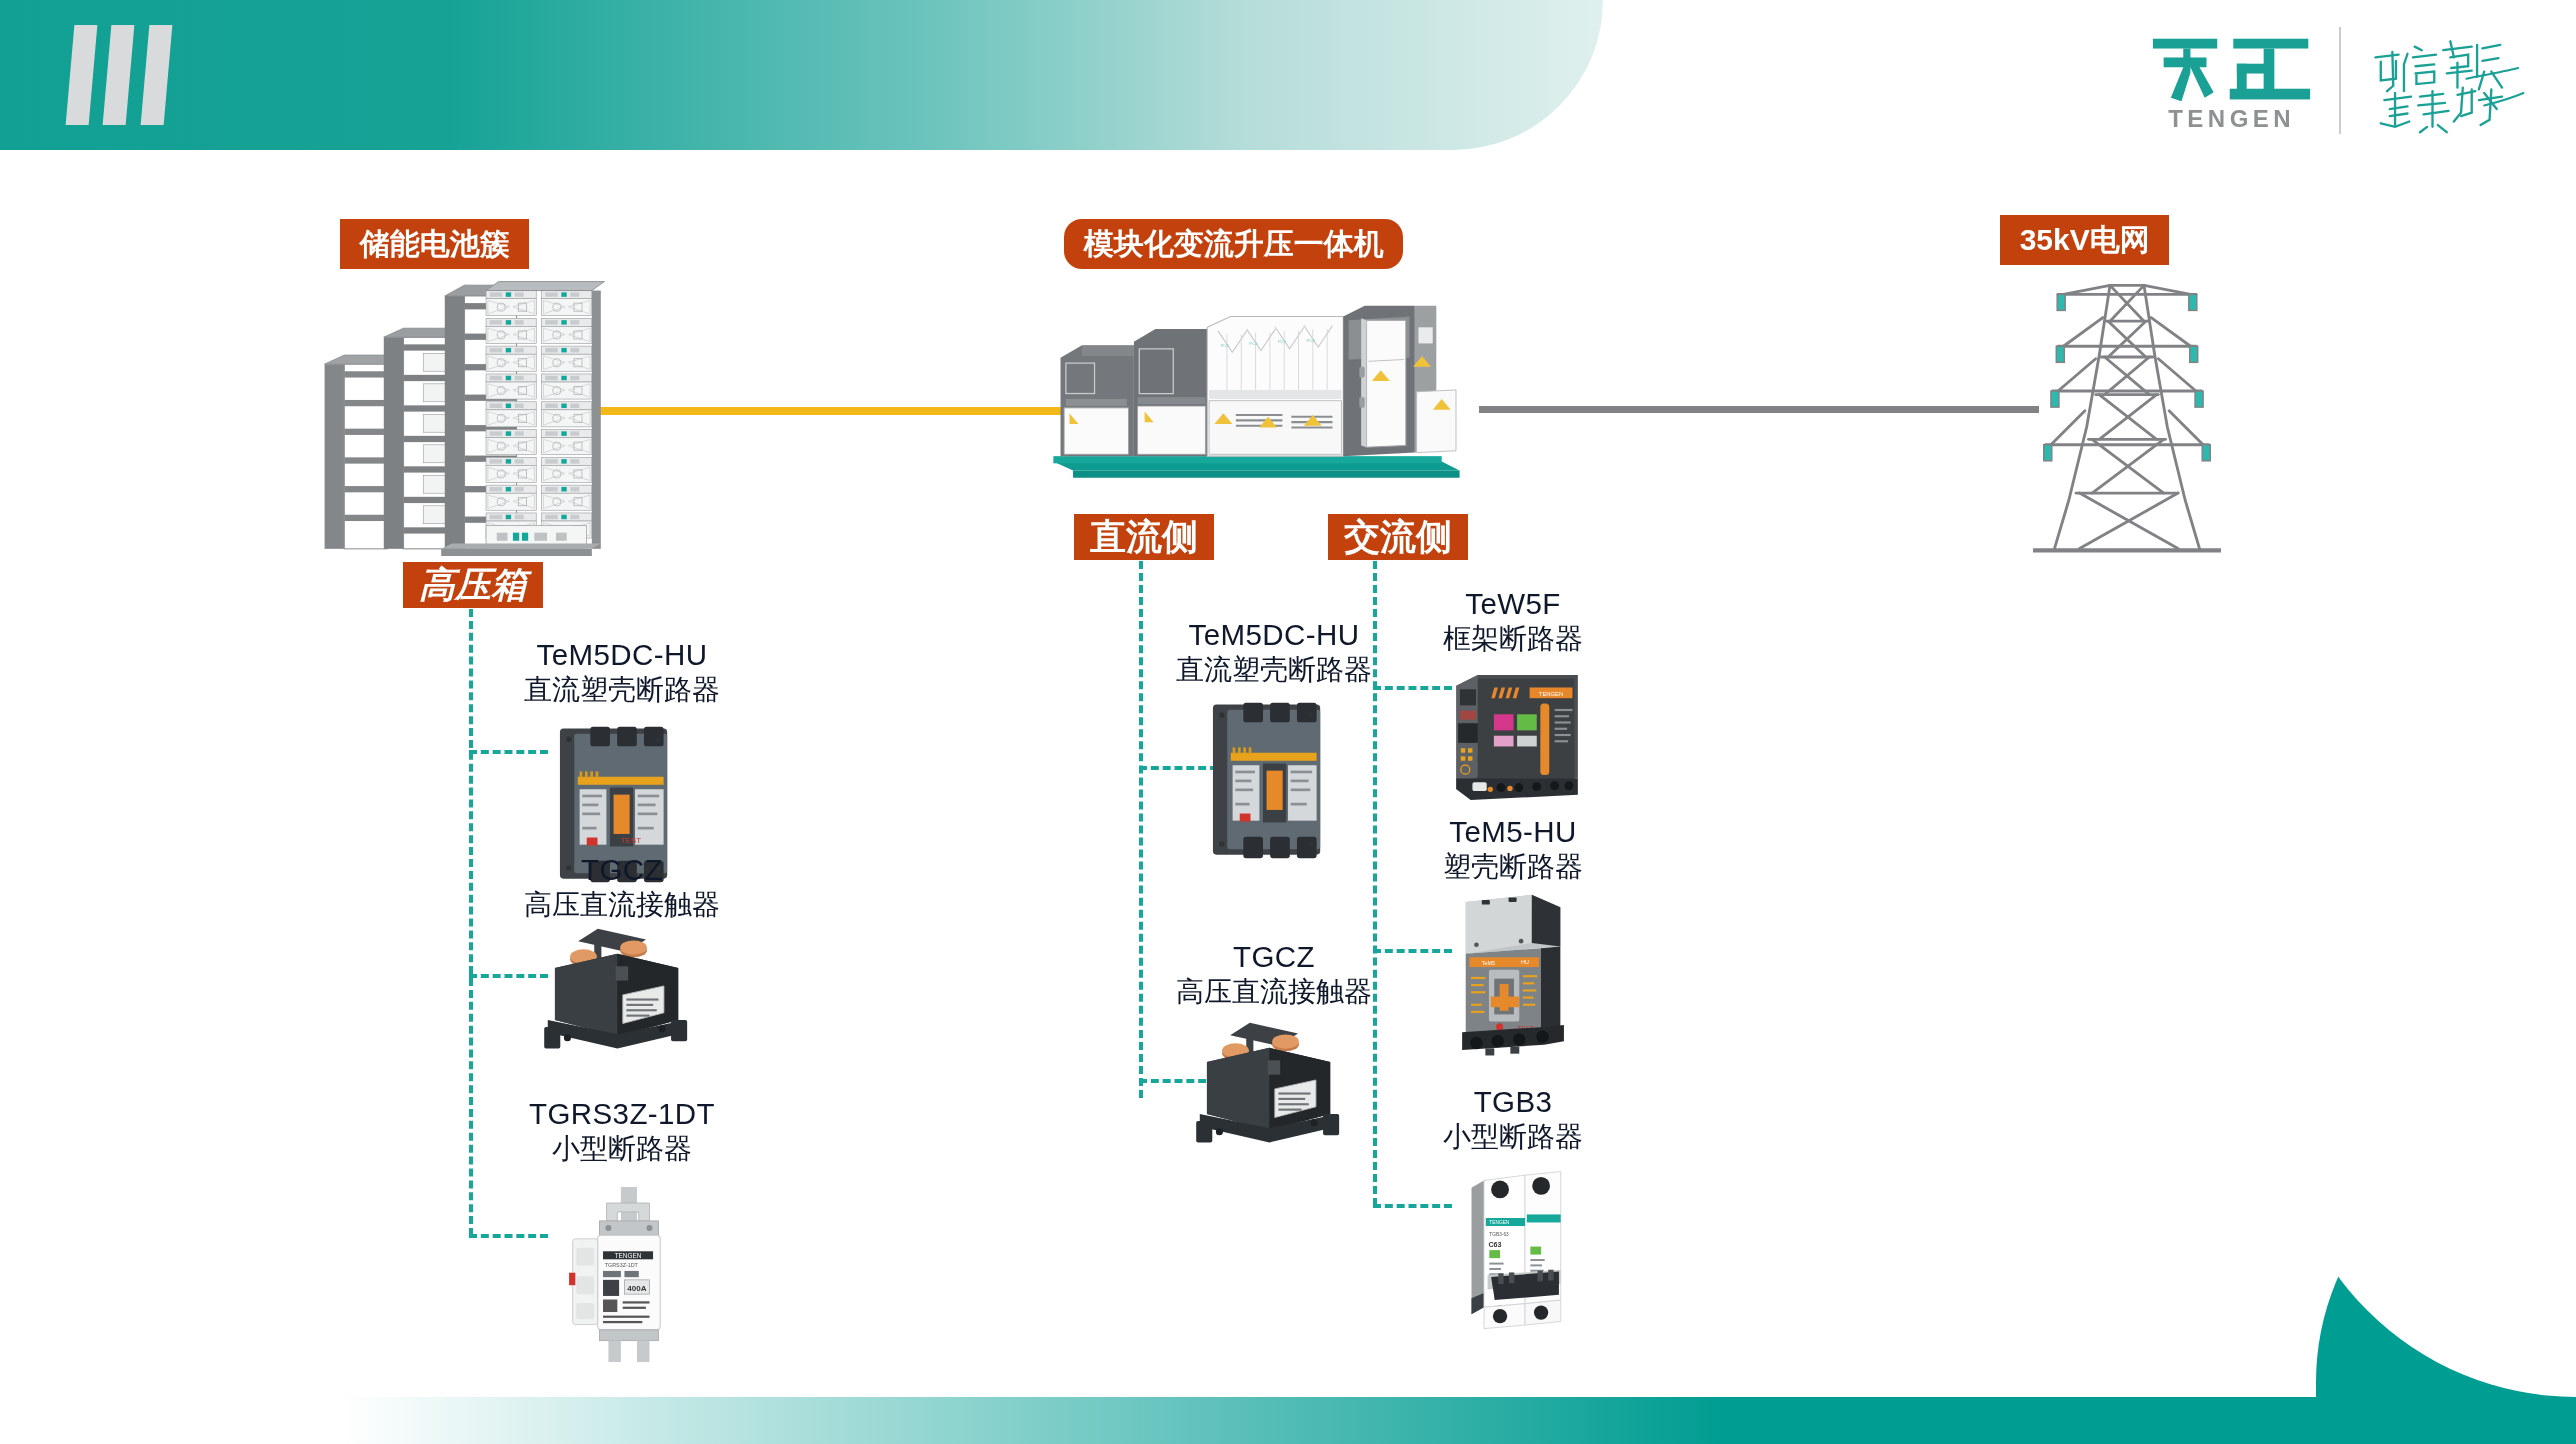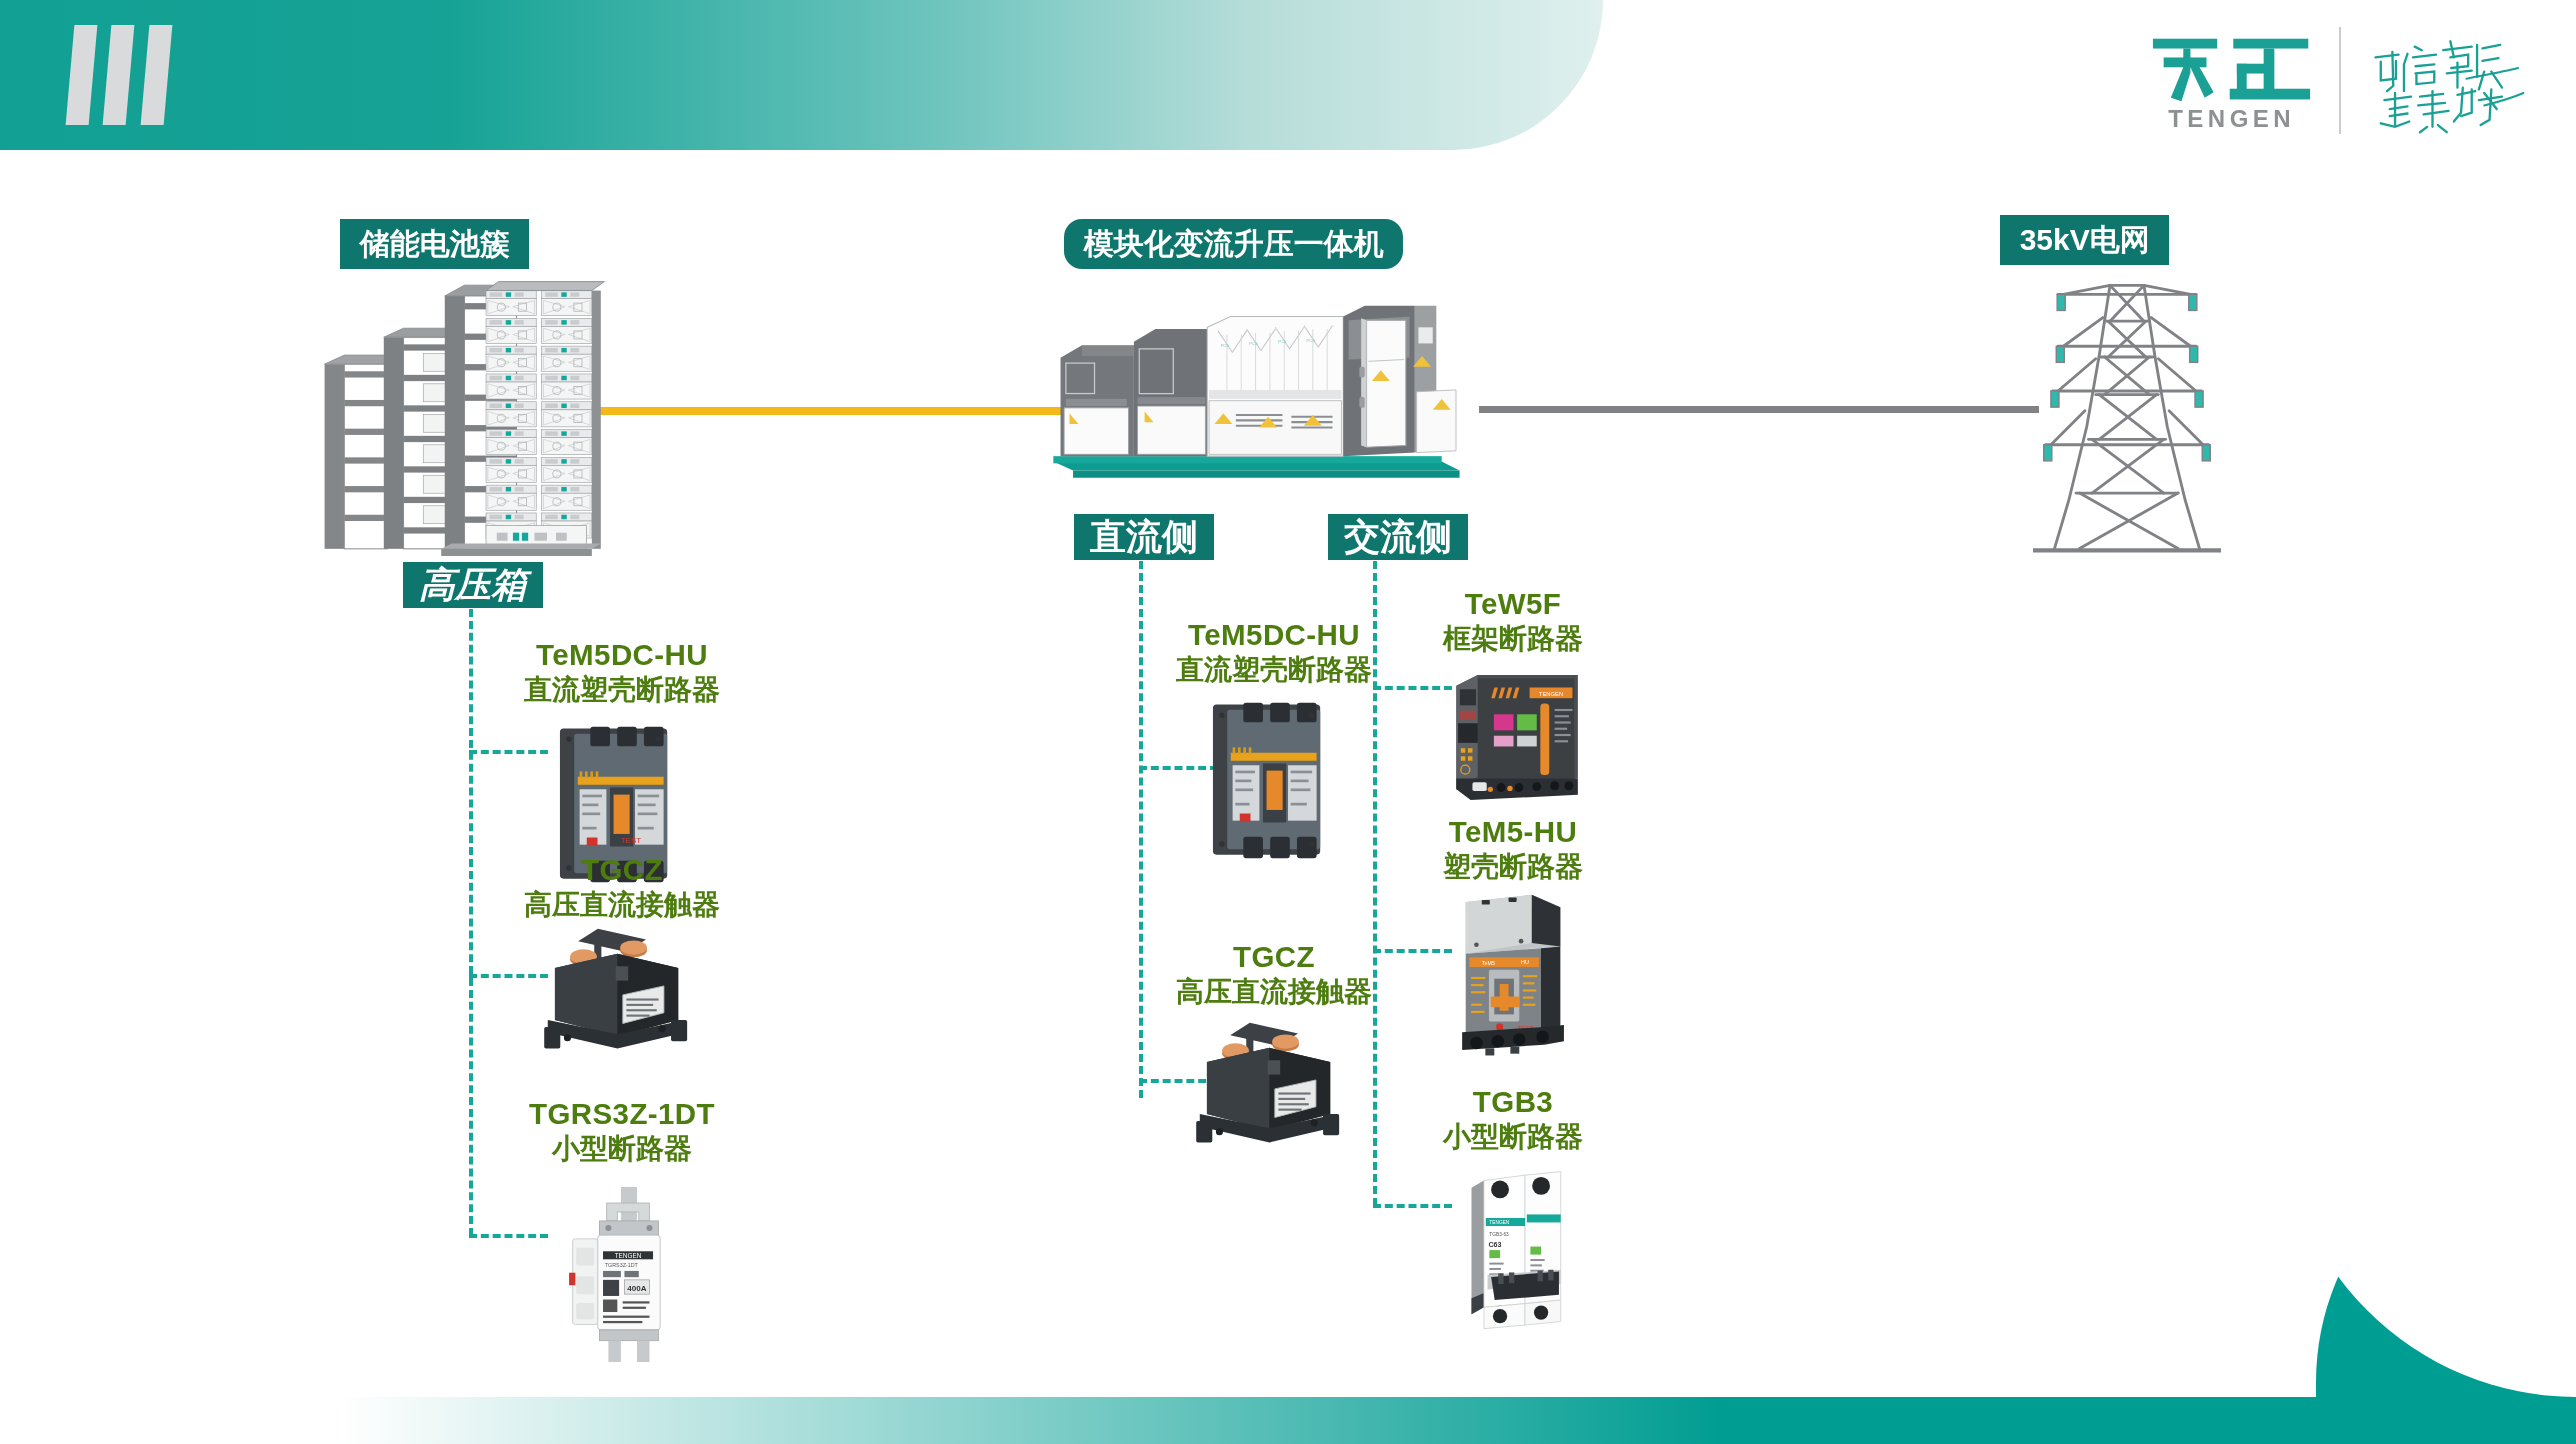--- a/index.html
+++ b/index.html
@@ -44,31 +44,31 @@
     position:absolute; right:0; bottom:0; width:260px; height:322px;
     background:#009d92; border-top-left-radius:260px;
   }
   #bottom-curve-mask {
     position:absolute; right:0; bottom:47px; width:295px; height:295px;
     background:#ffffff; border-bottom-left-radius:295px;
   }
 
   
   .badge {
-    position:absolute; background:#0f766e; color:#fff;
+    position:absolute; background:#c2410c; color:#fff;
     font-weight:bold; display:flex; align-items:center; justify-content:center;
     white-space:nowrap;
   }
   .badge.lg { font-size:30px; padding:0 19.7px; height:50px; }
   .badge.sm { font-size:36px; padding:0 16px; height:46px; }
 
   
   .plabel {
-    position:absolute; text-align:center; color:#4d7c0f;
-    font-weight:bold; line-height:1.18; white-space:nowrap;
+    position:absolute; text-align:center; color:#0f172a;
+    font-weight:normal; line-height:1.18; white-space:nowrap;
   }
   .plabel .model { font-size:29.5px; display:block; letter-spacing:0.4px; }
   .plabel .name  { font-size:28px; display:block; }
 
   
   .trunk {
     position:absolute; width:0; border-left:4.5px dashed #16a79a;
   }
   .branch {
     position:absolute; height:0; border-top:4.5px dashed #16a79a;

